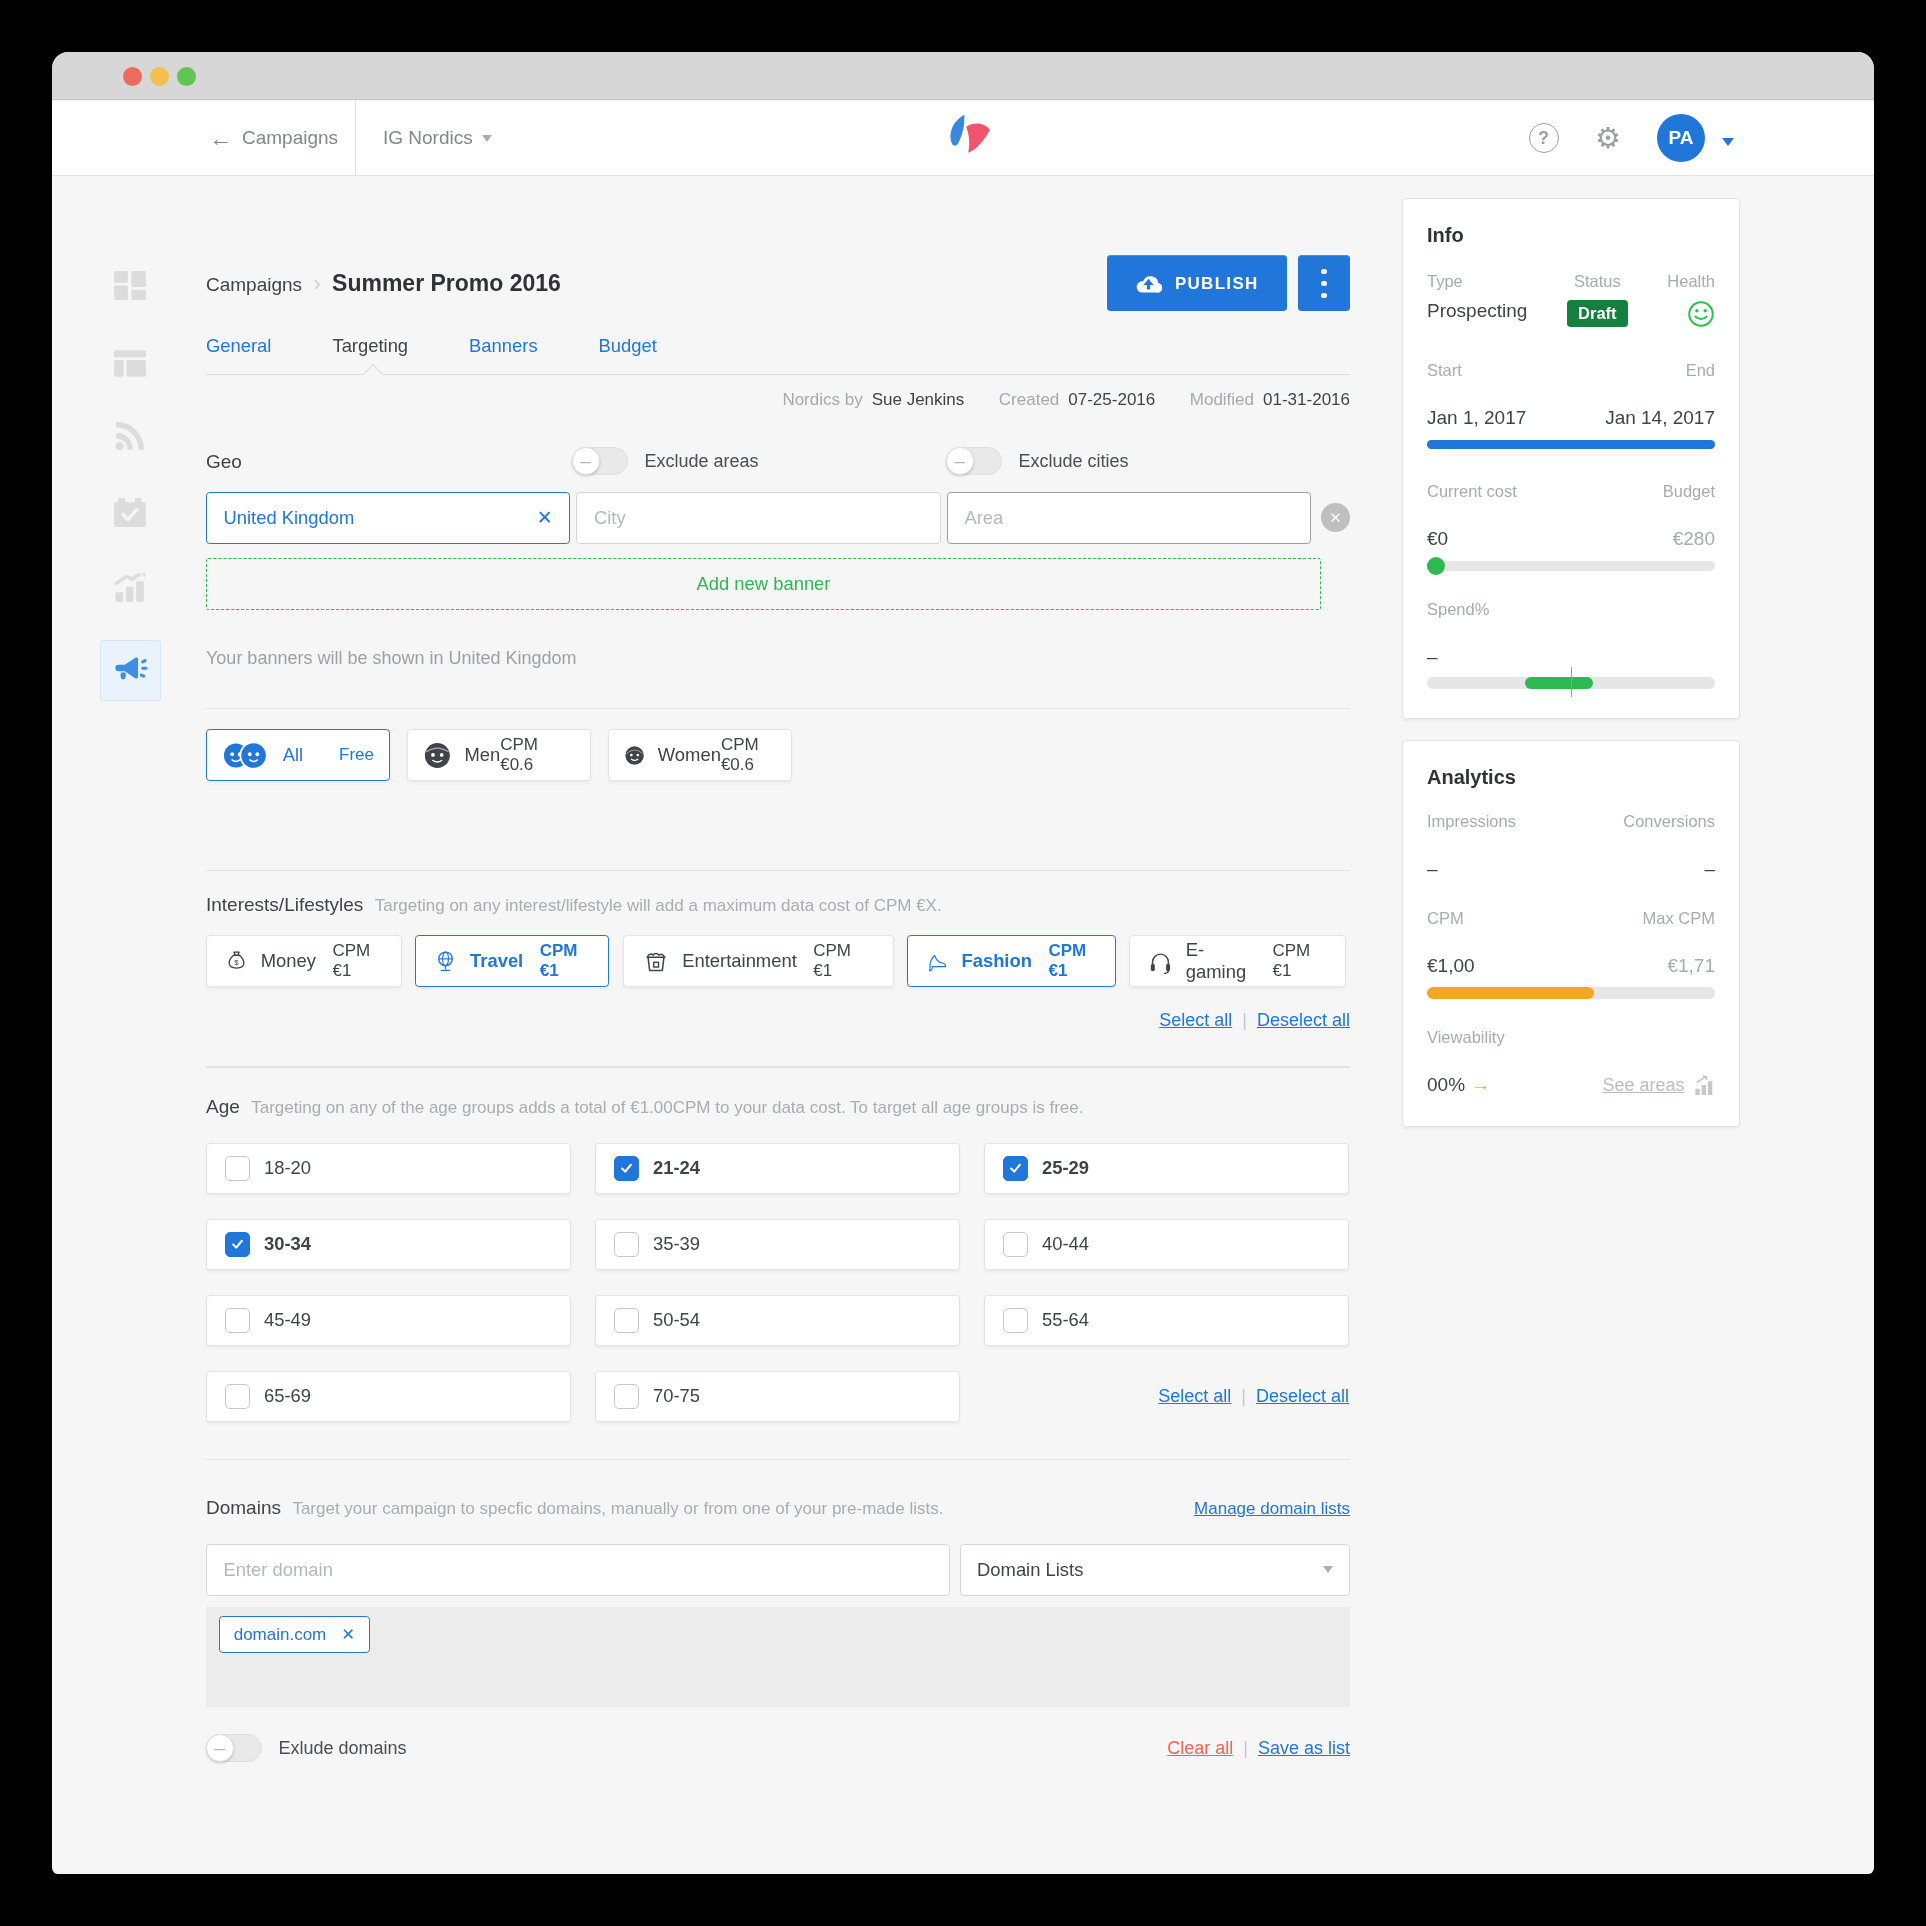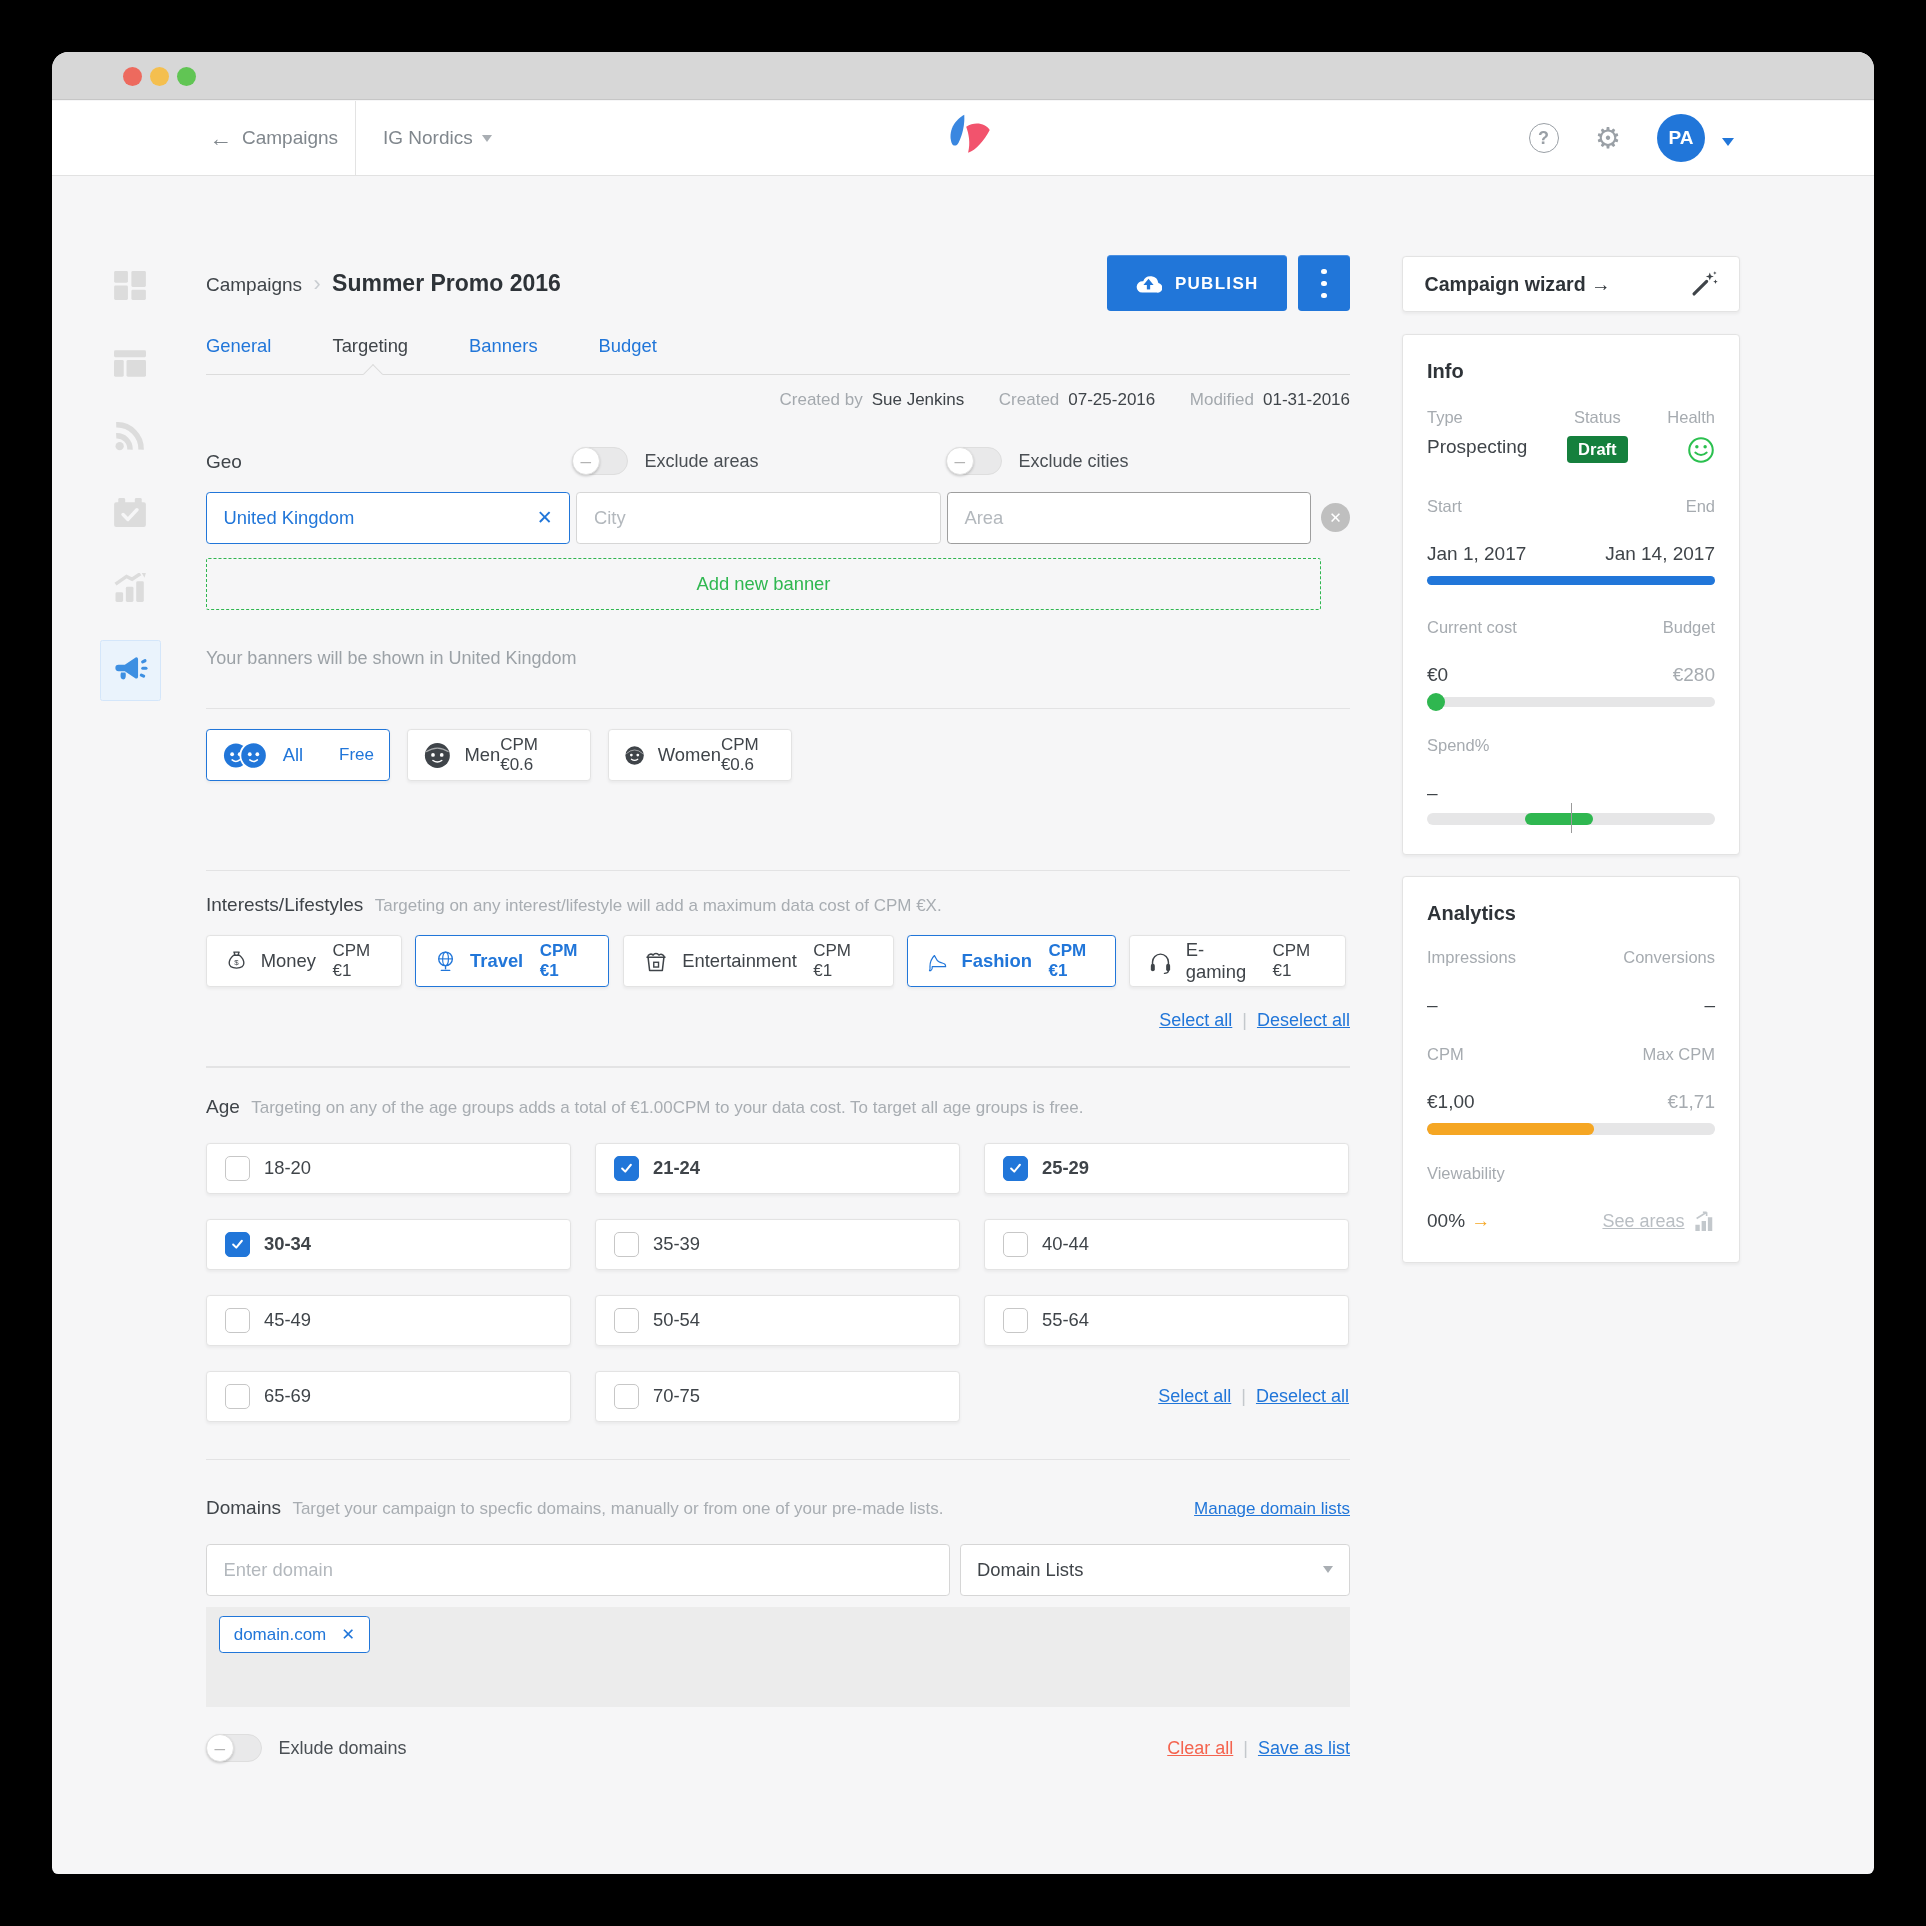--- a/index.html
+++ b/index.html
@@ -238,21 +238,21 @@
       <span class="tab">General</span>
       <span class="tab active">Targeting</span>
       <span class="tab">Banners</span>
       <span class="tab">Budget</span>
     </div>
     <div class="tabline">
         <div class="notch"></div>
       </div>
 
     <div class="created-row">
-      <span class="lbl">Created by</span>
+      <span class="lbl">Nordics by</span>
       <span class="val">Sue Jenkins</span>
       <span class="gap"></span>
       <span class="lbl">Created</span>
       <span class="val">07-25-2016</span>
       <span class="gap"></span>
       <span class="lbl">Modified</span>
       <span class="val">01-31-2016</span>
     </div>
 
     <div class="sec-head" style="margin-top:41px">
@@ -488,30 +488,20 @@
       <div class="links-row">
         <span class="link-red">Clear all</span>
         <span class="link-sep">|</span>
         <span class="link-blue">Save as list</span>
       </div>
     </div>
   </div>
 
   <div class="sidebar">
 
-    <div class="scard wizard">
-      <span class="wt"><span>Campaign wizard</span>
-        <span>→</span></span>
-      <svg width="29" height="29" viewBox="0 0 46 46">
-        <line x1="28" y1="18" x2="8" y2="38" stroke="#3f4449" stroke-width="5" stroke-linecap="round"></line>
-        <path d="M33 4 l1.7 4.6 4.6 1.7 -4.6 1.7 -1.7 4.6 -1.7-4.6 -4.6-1.7 4.6-1.7 z" fill="#3f4449"></path>
-        <path d="M42 15 l1 2.6 2.6 1 -2.6 1 -1 2.6 -1-2.6 -2.6-1 2.6-1 z" fill="#3f4449"></path>
-        <path d="M41 2 l.8 2 2 .8 -2 .8 -.8 2 -.8-2 -2-.8 2-.8 z" fill="#3f4449"></path>
-      </svg>
-    </div>
 
     <div class="scard info-card">
       <div class="scard-title">Info</div>
       <div class="tri-row">
         <div class="tri-col">
           <span class="s-label">Type</span>
           <span class="s-value">Prospecting</span>
         </div>
         <div class="tri-col center">
           <span class="s-label">Status</span>

